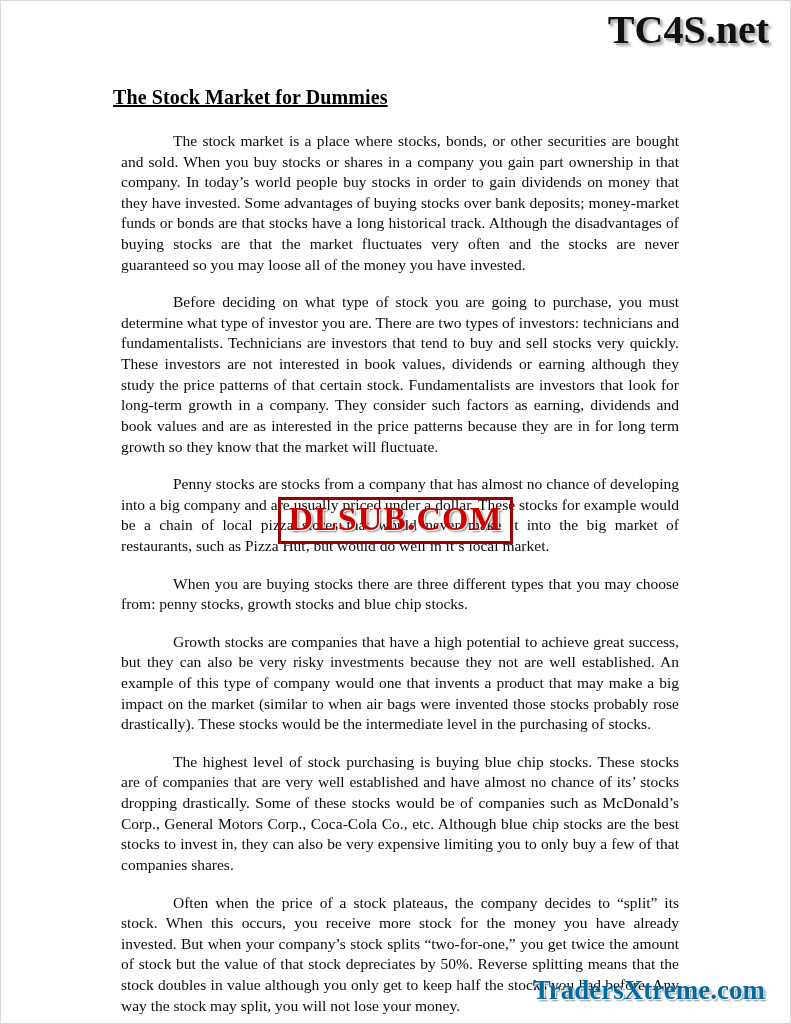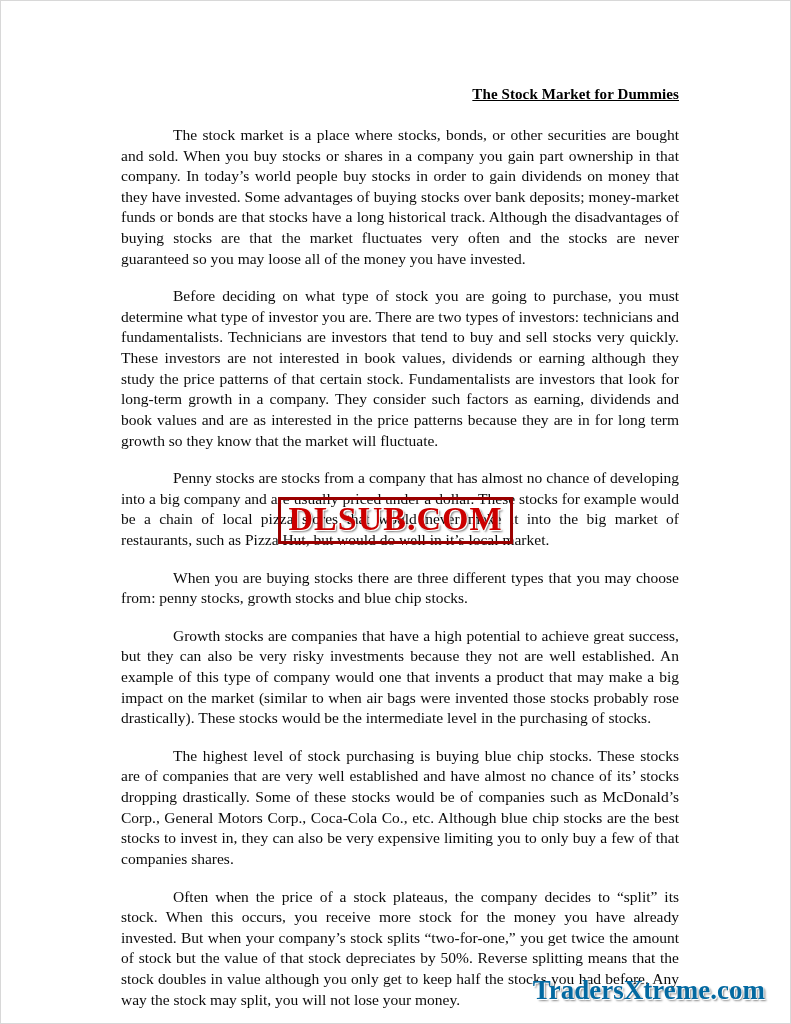--- a/index.html
+++ b/index.html
@@ -81,22 +81,22 @@
   }
 
   .doc {
     position: absolute;
     left: 113px;
     top: 86px;
     width: 566px;
   }
 
   .doc-title {
-    text-align: right;
-    font-size: 15px;
+    text-align: left;
+    font-size: 20px;
     text-decoration: underline;
     margin: 0 0 22px 0;
     letter-spacing: 0.1px;
   }
 
   .para {
     font-size: 15.5px;
     line-height: 1.33;
     text-align: justify;
     text-justify: inter-word;
@@ -105,20 +105,21 @@
     color: #0b0b0b;
   }
   .para:last-child { margin-bottom: 0; }
 </style>
 </head>
 <body>
 
 <div class="page">
   <div class="page-border"></div>
 
+  <div class="wm-top">TC4S.net</div>
 
   <div class="doc">
     <h1 class="doc-title">The Stock Market for Dummies</h1>
 
     <p class="para">The stock market is a place where stocks, bonds, or other securities are bought and sold.  When you buy stocks or shares in a company you gain part ownership in that company.  In today’s world people buy stocks in order to gain dividends on money that they have invested.   Some advantages of buying stocks over bank deposits; money-market funds or bonds are that stocks have a long historical track.  Although the disadvantages of buying stocks are that the market fluctuates very often and the stocks are never guaranteed so you may loose all of the money you have invested.</p>
     <p class="para">Before deciding on what type of stock you are going to purchase, you must determine what type of investor you are.  There are two types of investors:  technicians and fundamentalists.  Technicians are investors that tend to buy and sell stocks very quickly.  These investors are not interested in book values, dividends or earning although they study the price patterns of that certain stock.  Fundamentalists are investors that look for long-term growth in a company.  They consider such factors as earning, dividends and book values and are as interested in the price patterns because they are in for long term growth so they know that the market will fluctuate.</p>
     <p class="para">Penny stocks are stocks from a company that has almost no chance of developing into a big company and are usually priced under a dollar.  These stocks for example would be a chain of local pizza stores that would never make it into the big market of restaurants, such as Pizza Hut, but would do well in it’s local market.</p>
     <p class="para">When you are buying stocks there are three different types that you may choose from:  penny stocks, growth stocks and blue chip stocks.</p>
     <p class="para">Growth stocks are companies that have a high potential to achieve great success, but they can also be very risky investments because they not are well established.  An example of this type of company would one that invents a product that may make a big impact on the market (similar to when air bags were invented those stocks probably rose drastically).  These stocks would be the intermediate level in the purchasing of stocks.</p>
     <p class="para">The highest level of stock purchasing is buying blue chip stocks.  These stocks are of companies that are very well established and have almost no chance of its’ stocks dropping drastically.  Some of these stocks would be of companies such as McDonald’s Corp., General Motors Corp., Coca-Cola Co., etc.  Although blue chip stocks are the best stocks to invest in, they can also be very expensive limiting you to only buy a few of that companies shares.</p>

